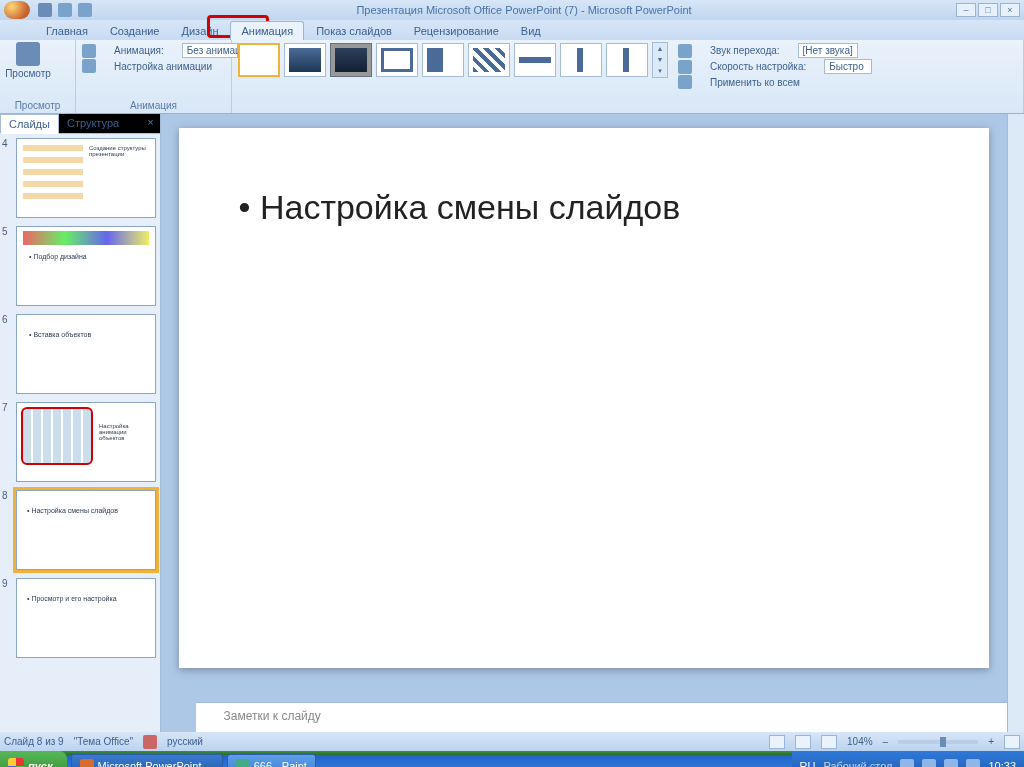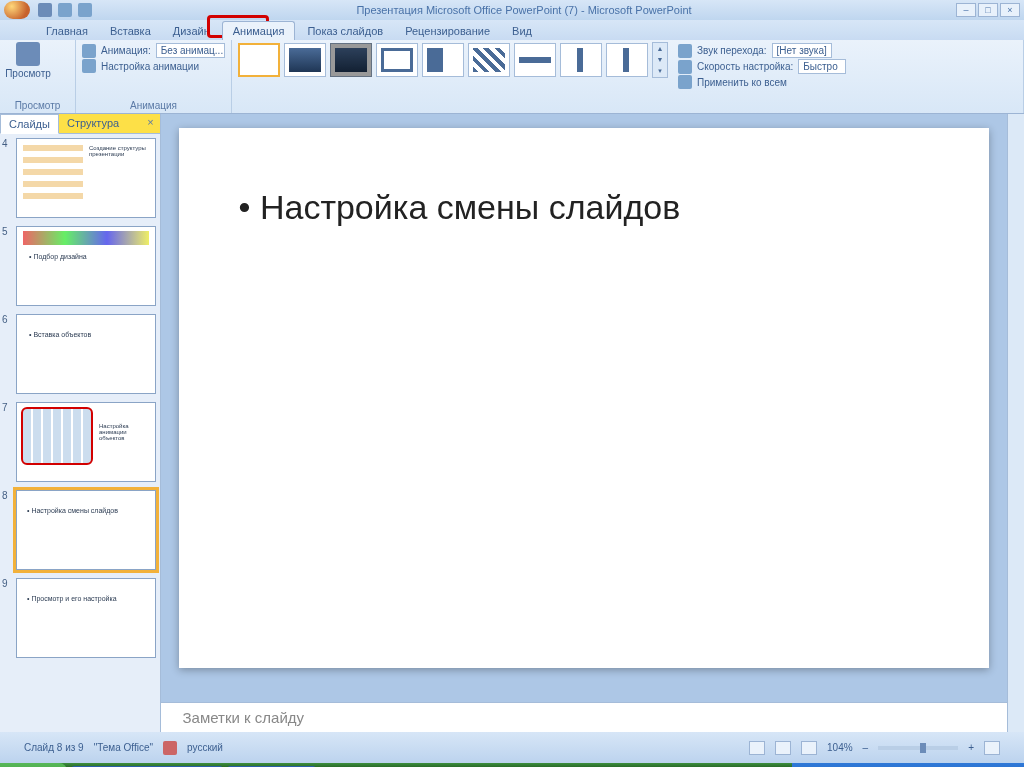--- a/index.html
+++ b/index.html
@@ -19,61 +19,61 @@
   .ribbon-tab { padding: 3px 10px; color: #3c5f90; font-size: 11px; cursor: pointer; }
   .ribbon-tab.active { background: #eaf2fb; border: 1px solid #9cb4d4; border-bottom: none; border-radius: 3px 3px 0 0; position: relative; z-index: 2; }
   .annot-tab { position: absolute; left: 207px; top: 15px; width: 62px; height: 23px; border: 3px solid #d20000; border-radius: 4px; pointer-events: none; }
 
   
   .ribbon { height: 74px; background: linear-gradient(#eaf2fb,#d8e7f7); border-bottom: 1px solid #9cb4d4; display: flex; font-size: 10px; position: relative; }
   .group { border-right: 1px solid #b9cee6; padding: 2px 6px; display: flex; flex-direction: column; justify-content: space-between; }
   .group-label { text-align: center; color: #5b7aa6; font-size: 10px; margin-top: 2px; }
   .btn-big { width: 44px; display: flex; flex-direction: column; align-items: center; gap: 2px; color: #3c5f90; }
   .btn-big .ic { width: 24px; height: 24px; background: #6c8cb8; border-radius: 3px; }
-  .mini-row { display: flex; align-items: center; gap: 5px; margin: 1px 0; color: #3c5f90; white-space: nowrap; }
+  .mini-row { display: flex; align-items: center; gap: 18px; margin: 1px 0; color: #3c5f90; white-space: nowrap; }
   .ic-sm { width: 14px; height: 14px; background: #7aa3cc; border-radius: 2px; flex-shrink: 0; }
   .field { background: #fff; border: 1px solid #a5bcd9; padding: 1px 4px; min-width: 56px; font-size: 10px; }
   .gallery { display: flex; gap: 4px; align-items: center; }
   .trans-thumb { width: 42px; height: 34px; background: #fff; border: 1px solid #a5bcd9; position: relative; }
   .trans-thumb.a::after { content:""; position:absolute; inset:4px; background: linear-gradient(#4a6b97,#1f3655); }
   .trans-thumb.b::after { content:""; position:absolute; inset:4px; border: 3px solid #4a6b97; }
   .trans-thumb.c::after { content:""; position:absolute; top:4px; bottom:4px; left:4px; width:16px; background:#4a6b97; }
   .trans-thumb.d::after { content:""; position:absolute; inset:4px; background: repeating-linear-gradient(45deg,#4a6b97 0 4px,#fff 4px 8px); }
   .trans-thumb.e::after { content:""; position:absolute; top:40%; left:4px; right:4px; height:6px; background:#4a6b97; }
   .trans-thumb.f::after { content:""; position:absolute; top:4px; bottom:4px; left:40%; width:6px; background:#4a6b97; }
   .gallery-more { width: 16px; height: 36px; background: #dce9f7; border: 1px solid #a5bcd9; display:flex; flex-direction:column; justify-content:space-around; align-items:center; }
   .gallery-more span { font-size:7px; color:#4a6b97; }
   .annot-transition { position: absolute; right: 4px; top: -6px; width: 196px; height: 62px; border: 3px solid #d20000; border-radius: 12px; pointer-events: none; }
   .chk { width: 10px; height: 10px; border: 1px solid #7a94b8; background:#fff; display:inline-block; }
   .chk.on::after { content:"✓"; font-size:8px; color:#2b5; position:relative; top:-2px; }
 
   
   .work { display: flex; height: 618px; background: #adc7e6; }
   .side { width: 166px; background: #e6eef9; border-right: 1px solid #a5bcd9; display:flex; flex-direction:column; }
-  .side-tabs { display:flex; background:#fde047; border-bottom:1px solid #a5bcd9; }
+  .side-tabs { display:flex; background:#000000; border-bottom:1px solid #a5bcd9; }
   .side-tab { padding:3px 8px; font-size:11px; color:#3c5f90; }
   .side-tab.active { background:#fff; border:1px solid #a5bcd9; border-bottom:1px solid #fff; margin-bottom:-1px; }
   .side-tabs .x { margin-left:auto; padding:2px 6px; color:#5b7aa6; }
   .thumbs { flex:1; overflow:auto; padding:4px 2px; }
   .thumb-row { display:flex; gap:4px; margin-bottom:8px; align-items:flex-start; }
   .thumb-num { width:10px; font-size:10px; color:#445f84; }
   .thumb { width:140px; height:80px; background:#fff; border:1px solid #8aa4c6; font-size:7px; padding:6px; position:relative; }
   .thumb.sel { outline:3px solid #f2b13a; }
   .thumb .bullet::before { content:"• "; }
 
   .canvas-area { flex:1; display:flex; flex-direction:column; }
   .canvas-wrap { flex:1; display:flex; justify-content:center; align-items:flex-start; padding:14px 18px; overflow:hidden; }
   .slide { width: 810px; height: 540px; background:#fff; box-shadow:0 2px 8px rgba(0,0,0,.3); padding:60px 60px; }
   .slide-text { font-size:34px; color:#222; }
   .slide-text::before { content:"• "; }
-  .notes { height:30px; background:#fff; border-top:1px solid #a5bcd9; padding:6px 22px; color:#888; font-size:15px; }
+  .notes { height:30px; background:#fff; border-top:1px solid #a5bcd9; padding:6px 28px; color:#888; font-size:12px;margin-left:35px; }
   .vscroll { width:18px; background:#dce9f7; border-left:1px solid #a5bcd9; }
 
   
-  .status { height:31px; background:linear-gradient(#d7e6f7,#bcd3ee); display:flex; align-items:center; gap:10px; padding:0 24px; font-size:10px; color:#3c5f90; }
+  .status { height:19px; background:linear-gradient(#d7e6f7,#bcd3ee); display:flex; align-items:center; gap:10px; padding:0 4px; font-size:10px; color:#3c5f90; }
   .status .spacer { flex:1; }
   .view-btn { width:16px; height:14px; border:1px solid #9cb4d4; background:#eaf2fb; }
   .zoom-slider { width:80px; height:4px; background:#b9cee6; position:relative; }
   .zoom-slider::after { content:""; position:absolute; left:52%; top:-3px; width:6px; height:10px; background:#6c8cb8; }
 
   
   .taskbar { height:30px; background:linear-gradient(#3c8f3c,#2a6b2a 4px,#2063c9 4px,#3f89e8); display:flex; align-items:center; color:#fff; font-size:11px; }
   .start { height:30px; background:linear-gradient(#58b858,#2f8a2f); padding:0 14px 0 8px; display:flex; align-items:center; gap:4px; font-weight:bold; font-style:italic; border-radius:0 8px 8px 0; }
   .start-ic { width:16px; height:16px; background:
      conic-gradient(#e33 0 25%, #3c3 0 50%, #36f 0 75%, #fc3 0); border-radius:3px; }
@@ -96,21 +96,21 @@
   <div class="title-text">Презентация Microsoft Office PowerPoint (7) - Microsoft PowerPoint</div>
   <div class="win-btns">
     <div class="win-btn">–</div>
     <div class="win-btn">□</div>
     <div class="win-btn">×</div>
   </div>
 </div>
 
 <div class="ribbon-tabs">
   <div class="ribbon-tab">Главная</div>
-  <div class="ribbon-tab">Вставка</div>
+  <div class="ribbon-tab">Создание</div>
   <div class="ribbon-tab">Дизайн</div>
   <div class="ribbon-tab active">Анимация</div>
   <div class="ribbon-tab">Показ слайдов</div>
   <div class="ribbon-tab">Рецензирование</div>
   <div class="ribbon-tab">Вид</div>
 </div>
 <div class="annot-tab"></div>
 
 <div class="ribbon">
   <div class="group" style="width:76px">

